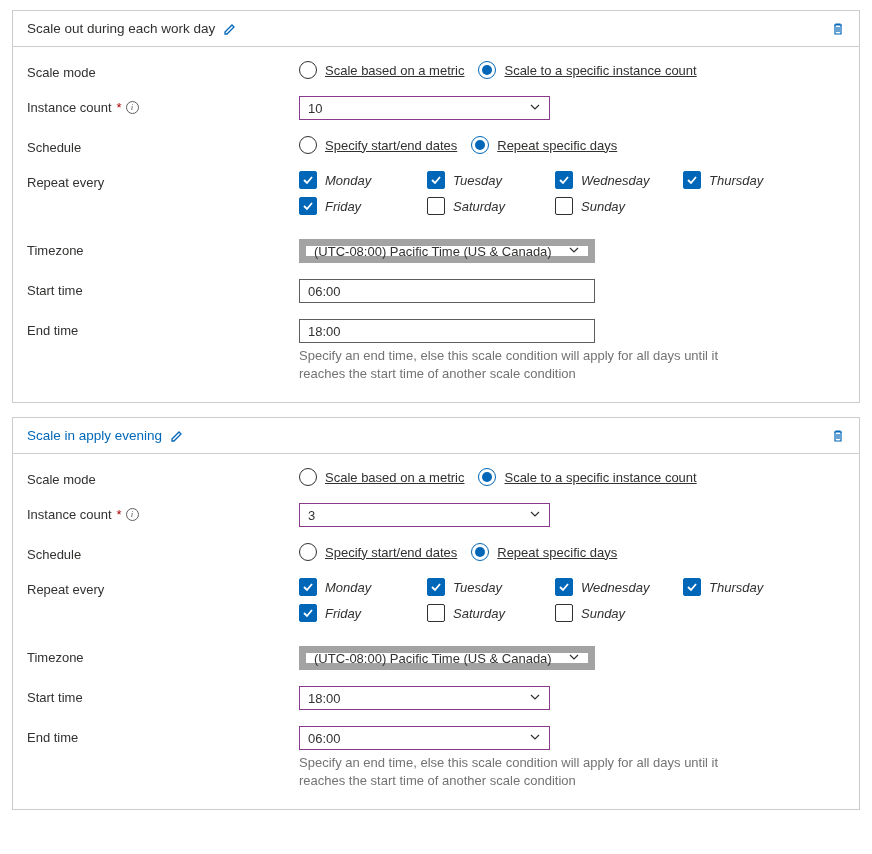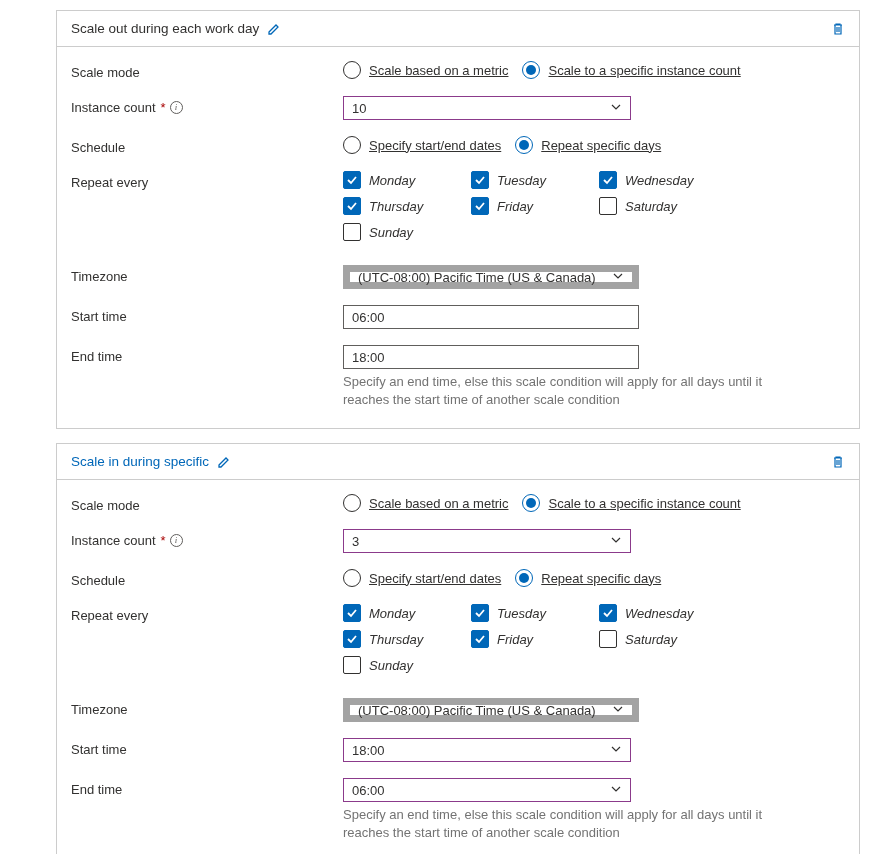--- a/index.html
+++ b/index.html
@@ -1,35 +1,35 @@
 <!DOCTYPE html>
 <html><head>
 <meta charset="utf-8">
 <style>
   html, body { margin: 0; padding: 0; font-family: "Segoe UI", Arial, sans-serif; font-size: 13px; color: #323130; background: #fff; }
   .page { width: 872px; padding: 10px 12px; box-sizing: border-box; }
-  .panel { border: 1px solid #ccc; margin-bottom: 14px; margin-left: 44px; }
+  .panel { border: 1px solid #ccc; margin-bottom: 14px; }
   .panel-header { display: flex; align-items: center; justify-content: space-between; padding: 10px 14px; border-bottom: 1px solid #ccc; }
   .panel-title-wrap { display: flex; align-items: center; gap: 8px; }
   .panel-title { font-size: 13.5px; font-weight: 400; }
   .panel-title.link { color: #0067b8; }
   .icon-btn { cursor: pointer; display: inline-flex; }
   .panel-body { padding: 6px 14px 12px 14px; }
   .form-row { display: flex; align-items: flex-start; padding: 8px 0; gap: 8px; }
   .form-label { width: 264px; flex: 0 0 264px; padding-top: 4px; color: #323130; display: flex; align-items: center; gap: 4px; font-size: 13px; }
   .req-star { color: #a80000; margin-left: 1px; }
   .form-control { flex: 1; }
   
   .radio-group { display: flex; align-items: center; gap: 14px; flex-wrap: wrap; text-decoration: underline; }
   .radio { display: inline-flex; align-items: center; gap: 8px; cursor: pointer; }
   .radio-circle { width: 18px; height: 18px; border: 1px solid #323130; border-radius: 50%; box-sizing: border-box; display: inline-flex; align-items: center; justify-content: center; }
   .radio.checked .radio-circle { border-color: #0067b8; }
   .radio.checked .radio-dot { width: 10px; height: 10px; background: #0067b8; border-radius: 50%; }
   
-  .textbox { width: 288px; height: 24px; border: 1px solid #8b3a8b; display: flex; align-items: center; padding: 0 8px; box-sizing: border-box; font-size: 13px; position: relative; }
+  .textbox { width: 251px; height: 24px; border: 1px solid #8b3a8b; display: flex; align-items: center; padding: 0 8px; box-sizing: border-box; font-size: 13px; position: relative; }
   .textbox input { border: none; outline: none; flex: 1; font-size: 13px; font-family: inherit; color: #323130; padding: 0; background: transparent; }
   .textbox.gray { border-color: #605e5c; width: 296px; }
   .textbox.wide { width: 296px; }
   .chev { color: #323130; }
   
   .check-row { display: flex; flex-wrap: wrap; gap: 0; font-style: italic; }
   .check-item { display: inline-flex; align-items: center; gap: 8px; width: 128px; margin-bottom: 8px; cursor: pointer; }
   .chk { width: 18px; height: 18px; border: 1px solid #323130; box-sizing: border-box; display: inline-flex; align-items: center; justify-content: center; border-radius: 2px; }
   .chk.checked { background: #0067b8; border-color: #0067b8; }
   .chk.checked svg path { stroke: #fff; }
@@ -204,21 +204,21 @@
           <div class="help-text">Specify an end time, else this scale condition will apply for all days until it reaches the start time of another scale condition</div>
         </div>
       </div>
 
     </div>
   </div>
 
   <div class="panel">
     <div class="panel-header">
       <div class="panel-title-wrap">
-        <span class="panel-title link">Scale in during specific</span>
+        <span class="panel-title link">Scale in apply evening</span>
         <span class="icon-btn">
           <svg width="14" height="14" viewBox="0 0 14 14">
               <path d="M2 10 L9 3 L11 5 L4 12 L2 12 Z M9 3 L11 5" fill="none" stroke="#0067b8" stroke-width="1.3"></path>
             </svg>
         </span>
       </div>
       <span class="icon-btn">
         <svg width="14" height="14" viewBox="0 0 14 14">
             <path d="M3 3 h8 M5 3 V2 h4 v1 M4 3 v9 h6 V3 M6 5 v5 M8 5 v5" fill="none" stroke="#0067b8" stroke-width="1.2"></path>
           </svg>

